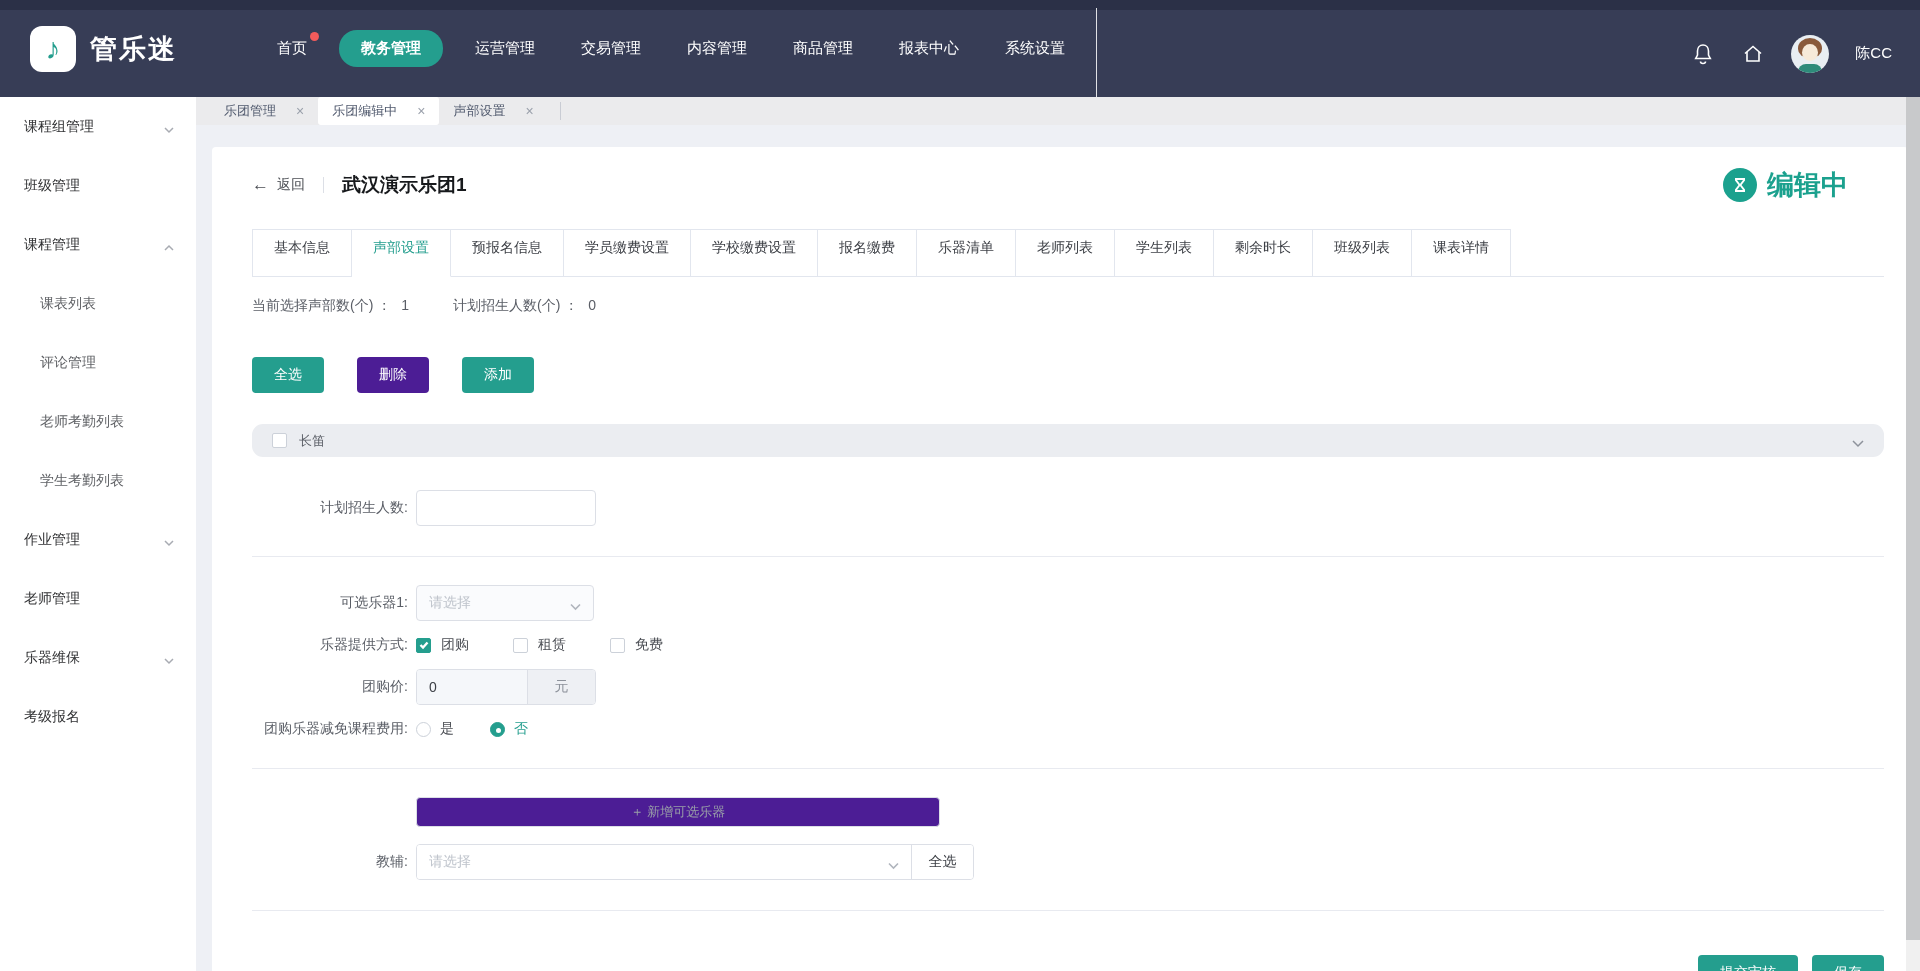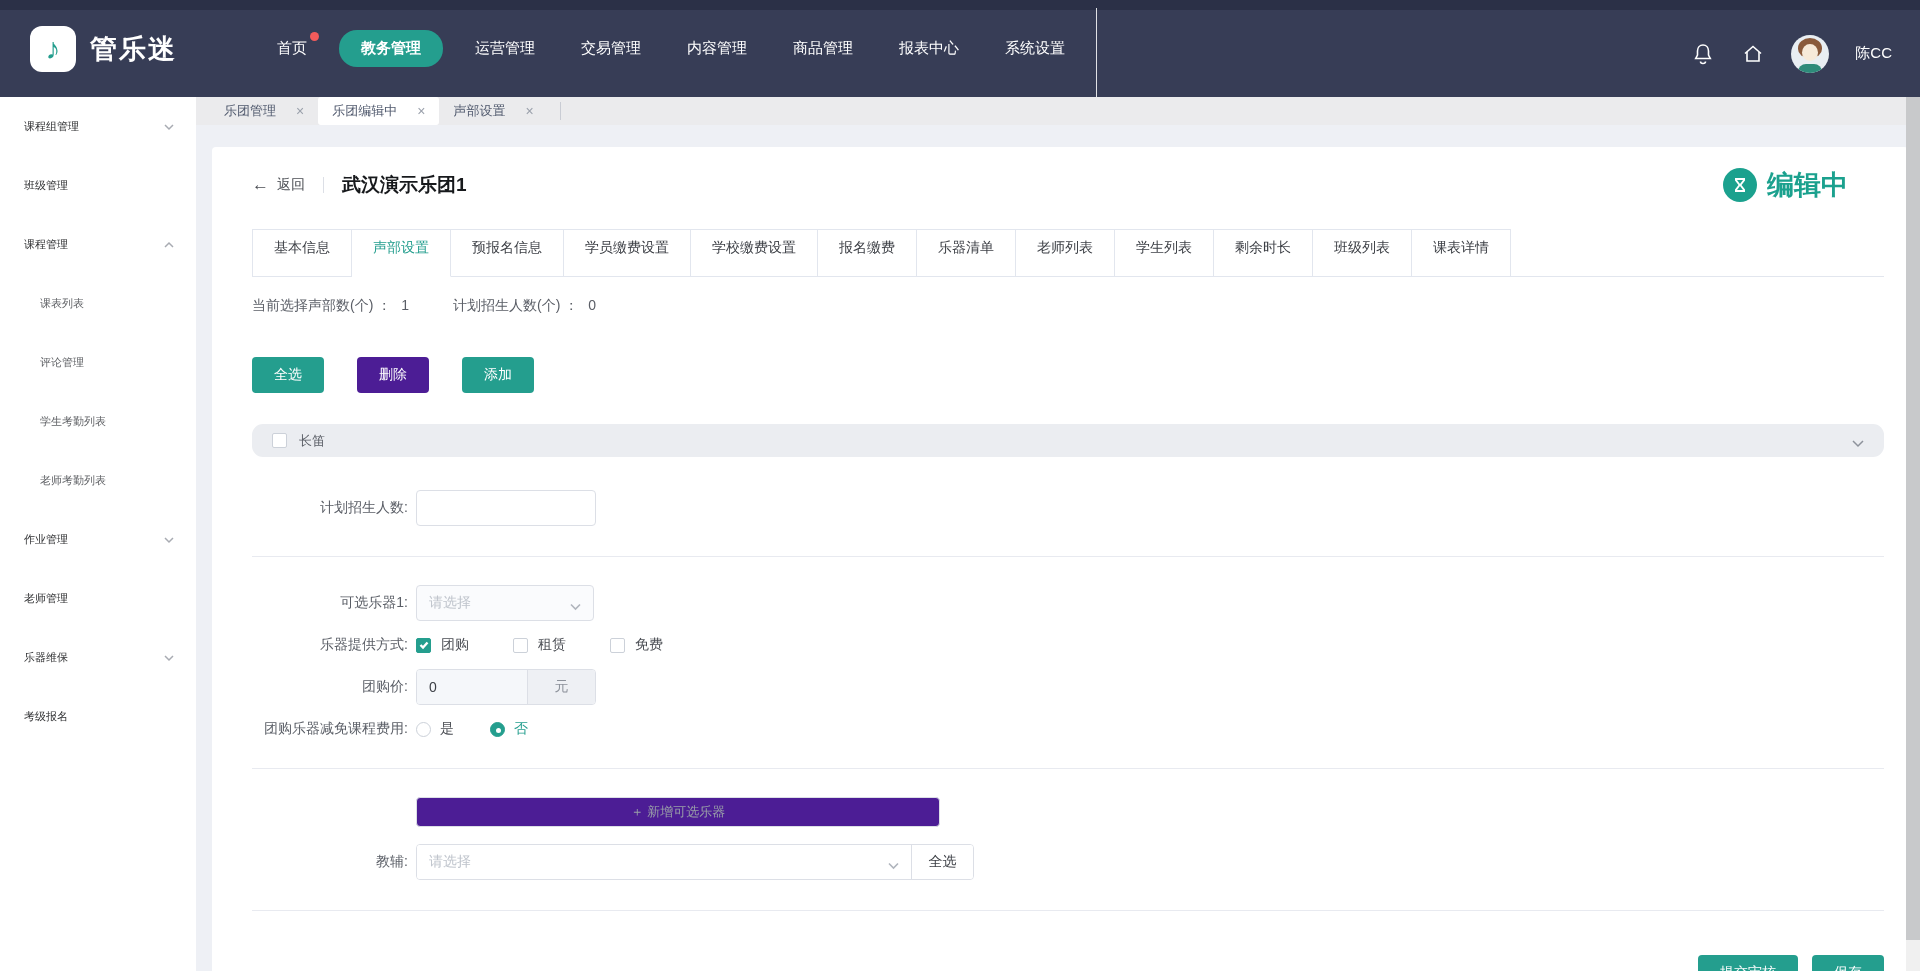--- a/index.html
+++ b/index.html
@@ -23,21 +23,21 @@
   .nav-ico svg { width:100%; height:100%; stroke:#fff; fill:none; stroke-width:1.6; }
   .avatar { width:38px; height:38px; border-radius:50%; background:#e9eef2; position:relative; overflow:hidden; cursor:pointer; }
   .avatar .hair { position:absolute; top:3px; left:7px; width:24px; height:20px; background:#8a5a3b; border-radius:50% 50% 45% 45%; }
   .avatar .face { position:absolute; top:9px; left:11px; width:16px; height:17px; background:#f7ead9; border-radius:50%; }
   .avatar .shirt { position:absolute; bottom:0; left:7px; width:24px; height:9px; background:#2e8b7a; border-radius:8px 8px 0 0; }
   .user-name { color:#fff; font-size:15px; }
 
   
   .main-row { display:flex; height:874px; }
   .sidebar { width:196px; background:#fff; flex:0 0 196px; padding-top:0; }
-  .side-item { position:relative; height:59px; display:flex; align-items:center; padding-left:24px; font-size:11px; color:#303133; cursor:pointer; }
+  .side-item { position:relative; height:59px; display:flex; align-items:center; padding-left:24px; font-size:14px; color:#303133; cursor:pointer; }
   .side-item.sub { padding-left:40px; color:#606266; }
   .side-chevron { position:absolute; right:22px; width:10px; height:10px; }
   .side-chevron svg { width:10px; height:10px; stroke:#a8abb2; fill:none; stroke-width:1.5; }
   .main-area { flex:1; display:flex; flex-direction:column; background:#eef0f5; padding-right:12px; }
 
   
   .tabstrip { height:28px; background:#ebebed; display:flex; align-items:center; padding-left:14px; flex:0 0 28px; }
   .otab { height:28px; display:flex; align-items:center; gap:20px; padding:0 14px; font-size:13px; color:#515a6e; cursor:pointer; border-radius:3px; }
   .otab.active { background:#fff; }
   .otab .x { color:#9aa0ab; font-size:14px; cursor:pointer; }
@@ -185,24 +185,24 @@
             <polyline points="1,7 5,3 9,7"></polyline>
           </svg></span>
     </div>
     <div class="side-item sub">
       <span>课表列表</span>
     </div>
     <div class="side-item sub">
       <span>评论管理</span>
     </div>
     <div class="side-item sub">
+      <span>老师考勤列表</span>
+    </div>
+    <div class="side-item sub">
       <span>学生考勤列表</span>
-    </div>
-    <div class="side-item sub">
-      <span>老师考勤列表</span>
     </div>
     <div class="side-item">
       <span>作业管理</span>
       <span class="side-chevron"><svg viewBox="0 0 10 10">
             <polyline points="1,3 5,7 9,3"></polyline>
           </svg></span>
     </div>
     <div class="side-item">
       <span>老师管理</span>
     </div>

